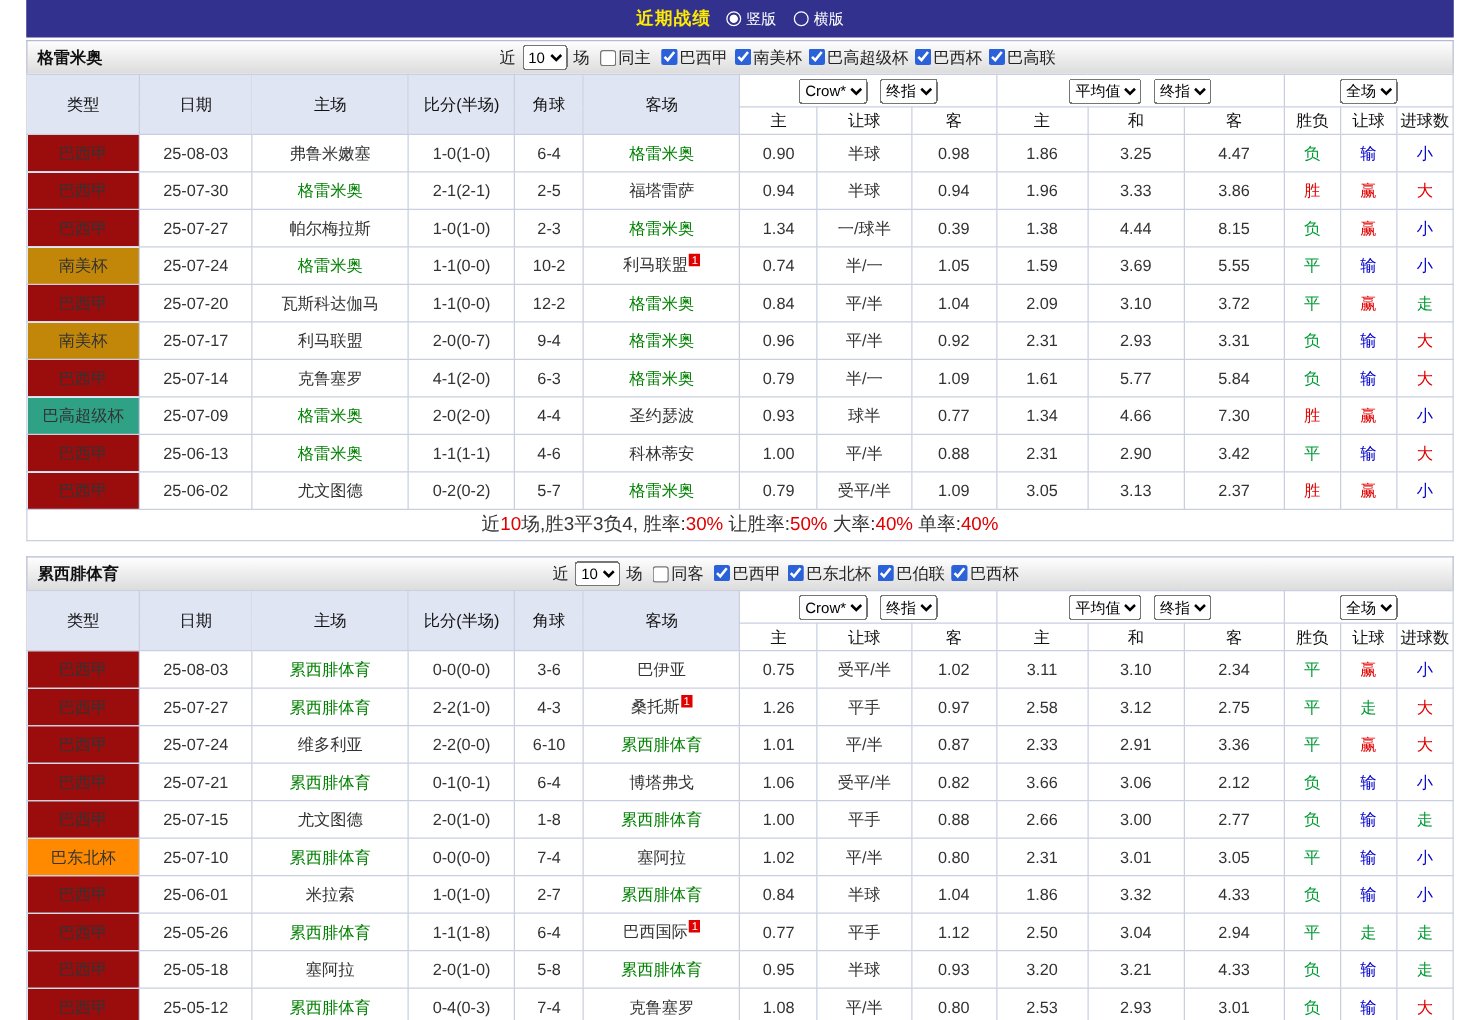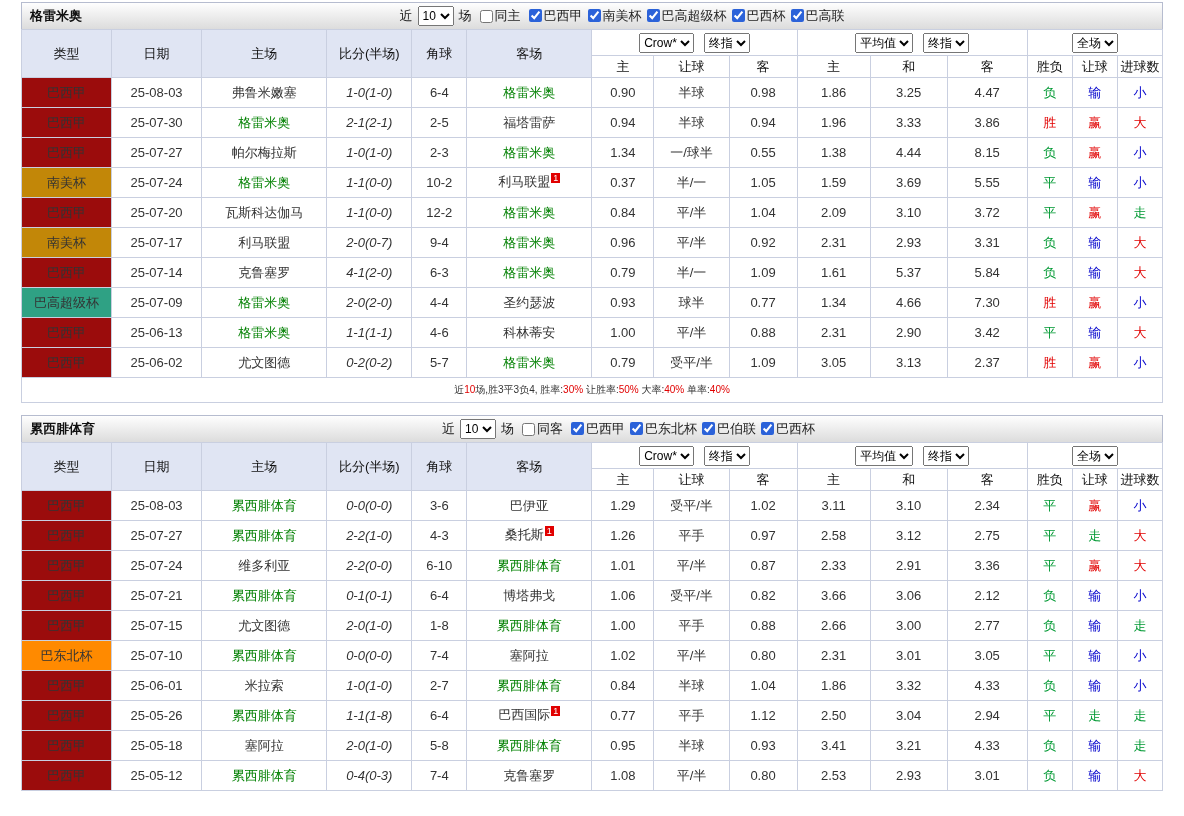--- a/index.html
+++ b/index.html
@@ -24,32 +24,45 @@
 
   table.stats{width:1142px;border-collapse:collapse;table-layout:fixed;font-size:13px;background:#fff;}
   .stats th,.stats td{border:1px solid #c9cfe0;text-align:center;white-space:nowrap;overflow:hidden;padding:0;}
   .stats thead .h1 th{height:25px;font-weight:normal;}
   .stats thead .h2 th{height:21px;font-weight:normal;color:#111;background:#fff;}
   th.headcol{background:#e0e5f3;font-weight:normal;color:#111;}
   th.selcell{background:#fff;}
   th.selcell select{font-size:12px;height:20px;margin:0 3px;}
   .stats tbody td{height:29px;color:#333;}
   td.type{color:#fff;}
-  td.score{color:#e10000;font-style:italic;}
+  td.score{color:#e10000;}
   td.odd{color:#000080;}
   td.team span.focus{color:#008000;}
   sup.badge{background:#e10000;color:#fff;font-size:9px;line-height:10px;padding:0 2px;margin-left:1px;}
-  .summary{height:24px;line-height:24px;text-align:center;font-size:10px;border:1px solid #c9cfe0;border-top:none;background:#fff;color:#333;}
+  .summary{height:24px;line-height:24px;text-align:center;font-size:15px;border:1px solid #c9cfe0;border-top:none;background:#fff;color:#333;}
   .summary .red,.red{color:#e10000;}
 </style>
 </head>
 <body>
 
 <div class="page">
 
+  <div class="topbar">
+    <span class="topbar-title">近期战绩</span>
+    <div class="view-radios">
+      <label>
+        <input type="radio" class="vr" name="viewmode" checked="" style="">
+        <span>竖版</span>
+      </label>
+      <label>
+        <input type="radio" class="vr" name="viewmode" style="">
+        <span>横版</span>
+      </label>
+    </div>
+  </div>
 
   <div class="section">
     <div class="section-bar">
       <span class="team-name">格雷米奥</span>
       <div class="filter">
         <span>近</span>
         <select><option selected="">10</option></select>
         <span>场</span>
         <label class="chk">
           <input type="checkbox" style="">
@@ -161,36 +174,36 @@
           </tr>
           <tr>
             <td class="type" style="background: rgb(155, 12, 12);">巴西甲</td>
             <td>25-07-27</td>
             <td class="team"><span>帕尔梅拉斯</span></td>
             <td class="score">1-0(1-0)</td>
             <td>2-3</td>
             <td class="team"><span class="focus">格雷米奥</span></td>
             <td class="odd">1.34</td>
             <td class="odd">一/球半</td>
-            <td class="odd">0.55</td>
+            <td class="odd">0.39</td>
             <td class="odd">1.38</td>
             <td class="odd">4.44</td>
             <td class="odd">8.15</td>
             <td style="color: rgb(0, 153, 51);">负</td>
             <td style="color: rgb(225, 0, 0);">赢</td>
             <td style="color: rgb(0, 0, 204);">小</td>
           </tr>
           <tr>
             <td class="type" style="background: rgb(194, 135, 8);">南美杯</td>
             <td>25-07-24</td>
             <td class="team"><span class="focus">格雷米奥</span></td>
             <td class="score">1-1(0-0)</td>
             <td>10-2</td>
             <td class="team"><span>利马联盟</span><sup class="badge">1</sup></td>
-            <td class="odd">0.37</td>
+            <td class="odd">0.74</td>
             <td class="odd">半/一</td>
             <td class="odd">1.05</td>
             <td class="odd">1.59</td>
             <td class="odd">3.69</td>
             <td class="odd">5.55</td>
             <td style="color: rgb(0, 153, 51);">平</td>
             <td style="color: rgb(0, 0, 204);">输</td>
             <td style="color: rgb(0, 0, 204);">小</td>
           </tr>
           <tr>
@@ -231,21 +244,21 @@
             <td class="type" style="background: rgb(155, 12, 12);">巴西甲</td>
             <td>25-07-14</td>
             <td class="team"><span>克鲁塞罗</span></td>
             <td class="score">4-1(2-0)</td>
             <td>6-3</td>
             <td class="team"><span class="focus">格雷米奥</span></td>
             <td class="odd">0.79</td>
             <td class="odd">半/一</td>
             <td class="odd">1.09</td>
             <td class="odd">1.61</td>
-            <td class="odd">5.37</td>
+            <td class="odd">5.77</td>
             <td class="odd">5.84</td>
             <td style="color: rgb(0, 153, 51);">负</td>
             <td style="color: rgb(0, 0, 204);">输</td>
             <td style="color: rgb(225, 0, 0);">大</td>
           </tr>
           <tr>
             <td class="type" style="background: rgb(47, 161, 132);">巴高超级杯</td>
             <td>25-07-09</td>
             <td class="team"><span class="focus">格雷米奥</span></td>
             <td class="score">2-0(2-0)</td>
@@ -378,21 +391,21 @@
         </tr>
       </thead>
       <tbody>
           <tr>
             <td class="type" style="background: rgb(155, 12, 12);">巴西甲</td>
             <td>25-08-03</td>
             <td class="team"><span class="focus">累西腓体育</span></td>
             <td class="score">0-0(0-0)</td>
             <td>3-6</td>
             <td class="team"><span>巴伊亚</span></td>
-            <td class="odd">1.29</td>
+            <td class="odd">0.75</td>
             <td class="odd">受平/半</td>
             <td class="odd">1.02</td>
             <td class="odd">3.11</td>
             <td class="odd">3.10</td>
             <td class="odd">2.34</td>
             <td style="color: rgb(0, 153, 51);">平</td>
             <td style="color: rgb(225, 0, 0);">赢</td>
             <td style="color: rgb(0, 0, 204);">小</td>
           </tr>
           <tr>
@@ -517,21 +530,21 @@
           <tr>
             <td class="type" style="background: rgb(155, 12, 12);">巴西甲</td>
             <td>25-05-18</td>
             <td class="team"><span>塞阿拉</span></td>
             <td class="score">2-0(1-0)</td>
             <td>5-8</td>
             <td class="team"><span class="focus">累西腓体育</span></td>
             <td class="odd">0.95</td>
             <td class="odd">半球</td>
             <td class="odd">0.93</td>
-            <td class="odd">3.41</td>
+            <td class="odd">3.20</td>
             <td class="odd">3.21</td>
             <td class="odd">4.33</td>
             <td style="color: rgb(0, 153, 51);">负</td>
             <td style="color: rgb(0, 0, 204);">输</td>
             <td style="color: rgb(0, 153, 51);">走</td>
           </tr>
           <tr>
             <td class="type" style="background: rgb(155, 12, 12);">巴西甲</td>
             <td>25-05-12</td>
             <td class="team"><span class="focus">累西腓体育</span></td>

